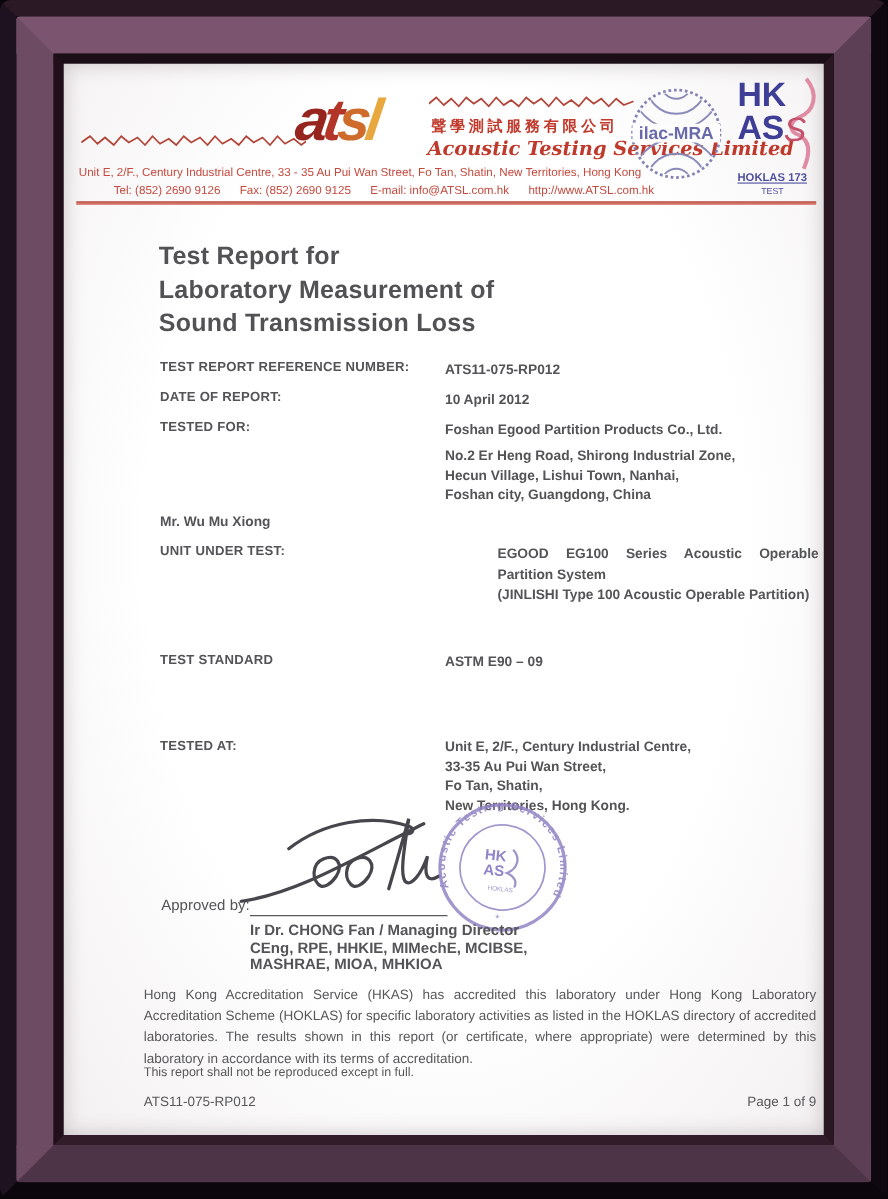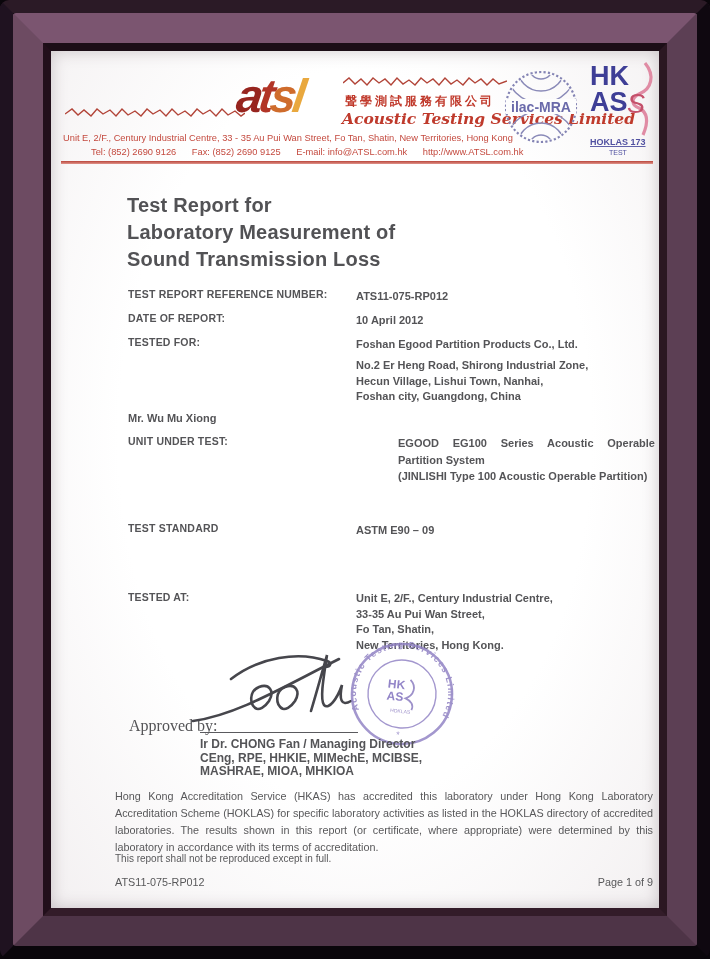--- a/index.html
+++ b/index.html
@@ -41,21 +41,21 @@
          color:#545457; }
   .row .lbl { width:228px; flex:none; font-size:10.5px; font-weight:bold; letter-spacing:.2px; }
   .row .val { flex:1; font-size:11px; font-weight:bold; line-height:16.5px; text-align:justify; }
   .val.lines div { line-height:15.5px; }
   #row-ref { top:237px; } #row-date { top:261px; } #row-testedfor { top:285px; }
   #row-tfaddr { top:307px; } #row-attention { top:359px; } #row-unit { top:384px;gap:42px; }
   #row-standard { top:471px; } #row-testedat { top:496px;margin-top:44px; }
   #row-unit .val div { margin-bottom:0; }
 
   
-  .approved-by { position:absolute; left:78px; top:666px; font-size:16px; color:#545457;font-family:Liberation Serif, serif; }
+  .approved-by { position:absolute; left:78px; top:666px; font-size:12px; color:#545457; }
   .sig-line { position:absolute; left:149px; top:640px; width:158px; height:42px;
               border-bottom:1.5px solid #5a5a5e; }
   .sig-svg { position:absolute; left:136px; top:594px; }
   .stamp { position:absolute; left:298px; top:590px; opacity:.85; transform:rotate(6deg); }
   .approver-block { position:absolute; left:149px; top:687px; font-size:12px; font-weight:bold;
                     color:#545457; line-height:13.5px; }
 
   
   .accreditation { position:absolute; left:64px; top:737px; width:538px; font-size:10.8px;
                    line-height:16.9px; color:#58585a; text-align:justify; }

